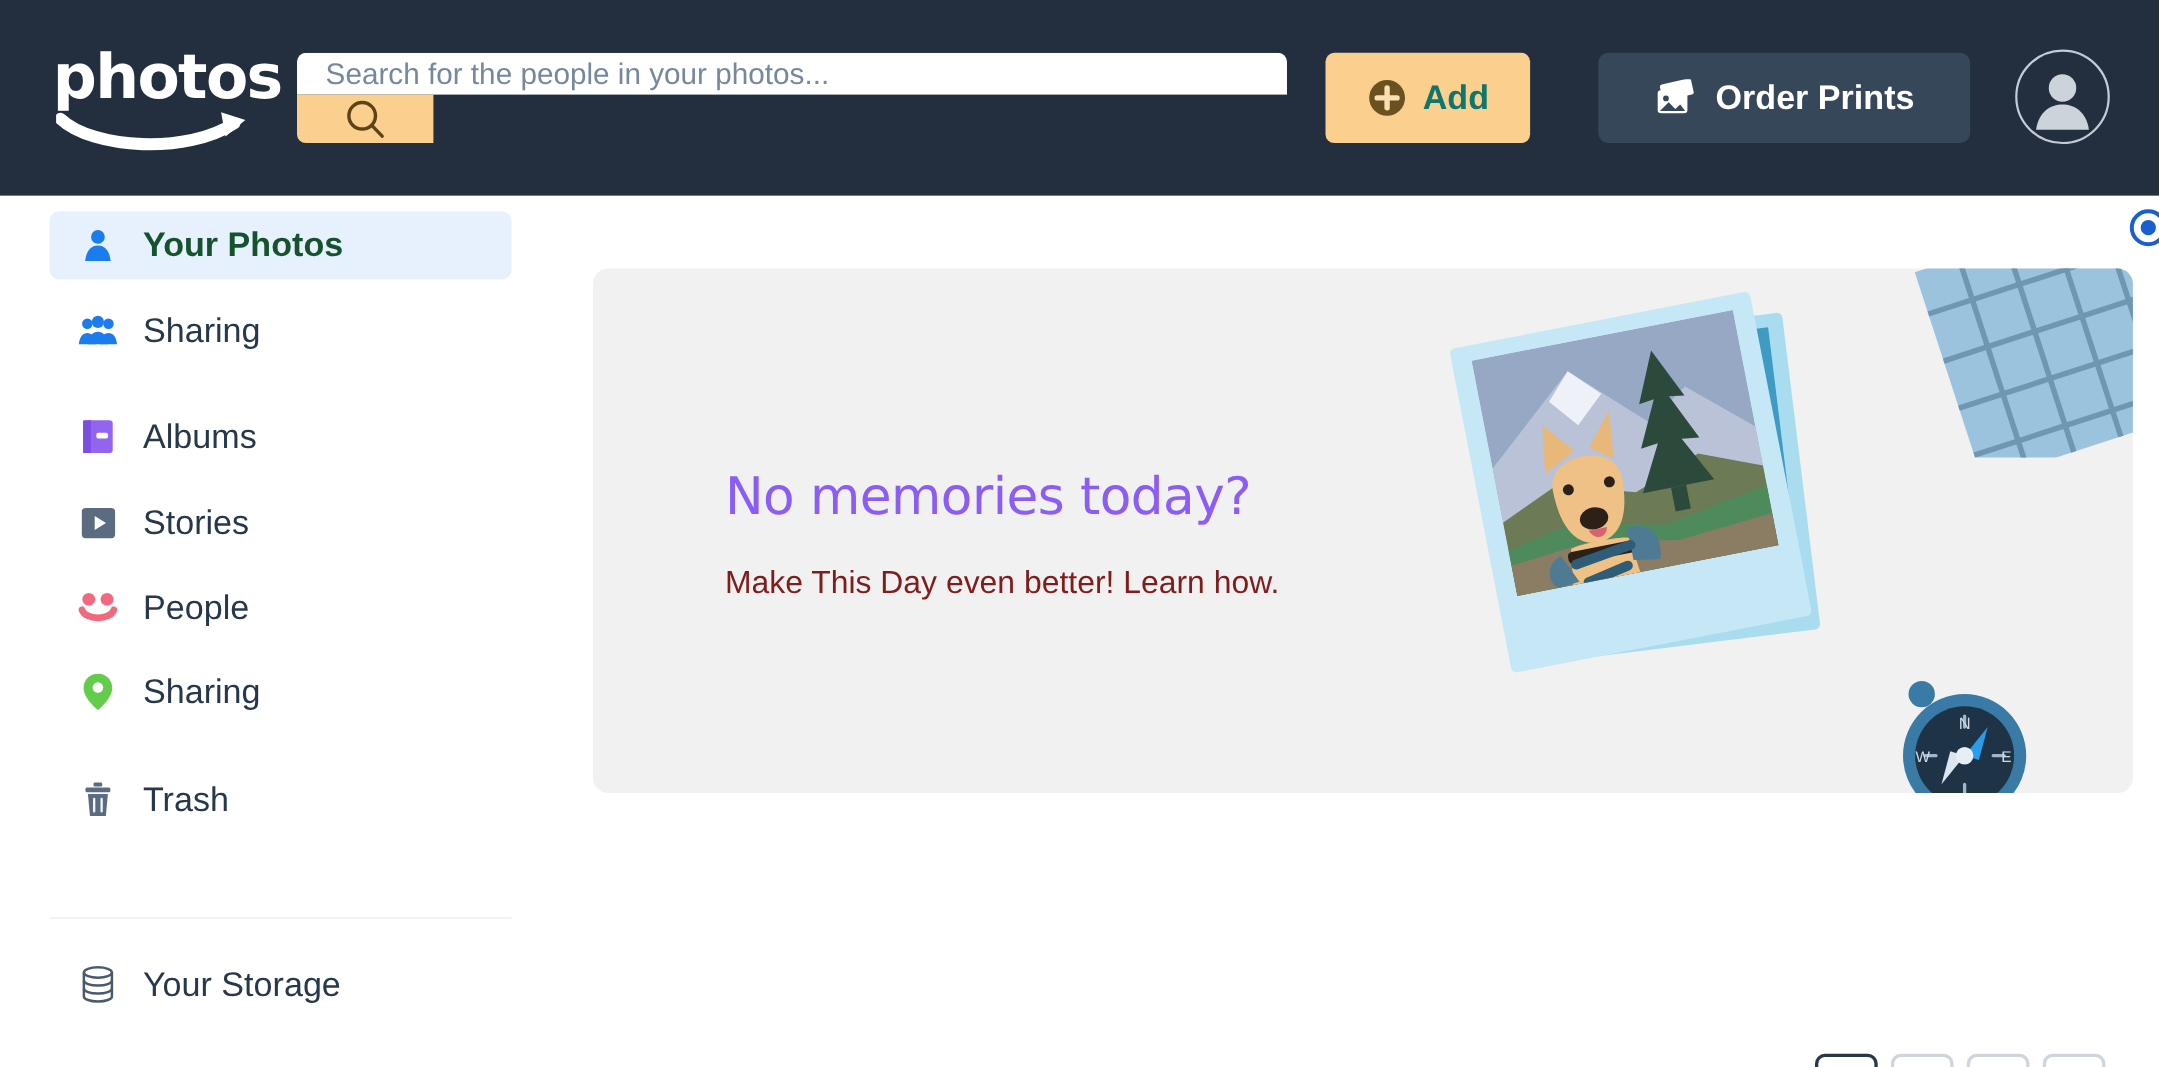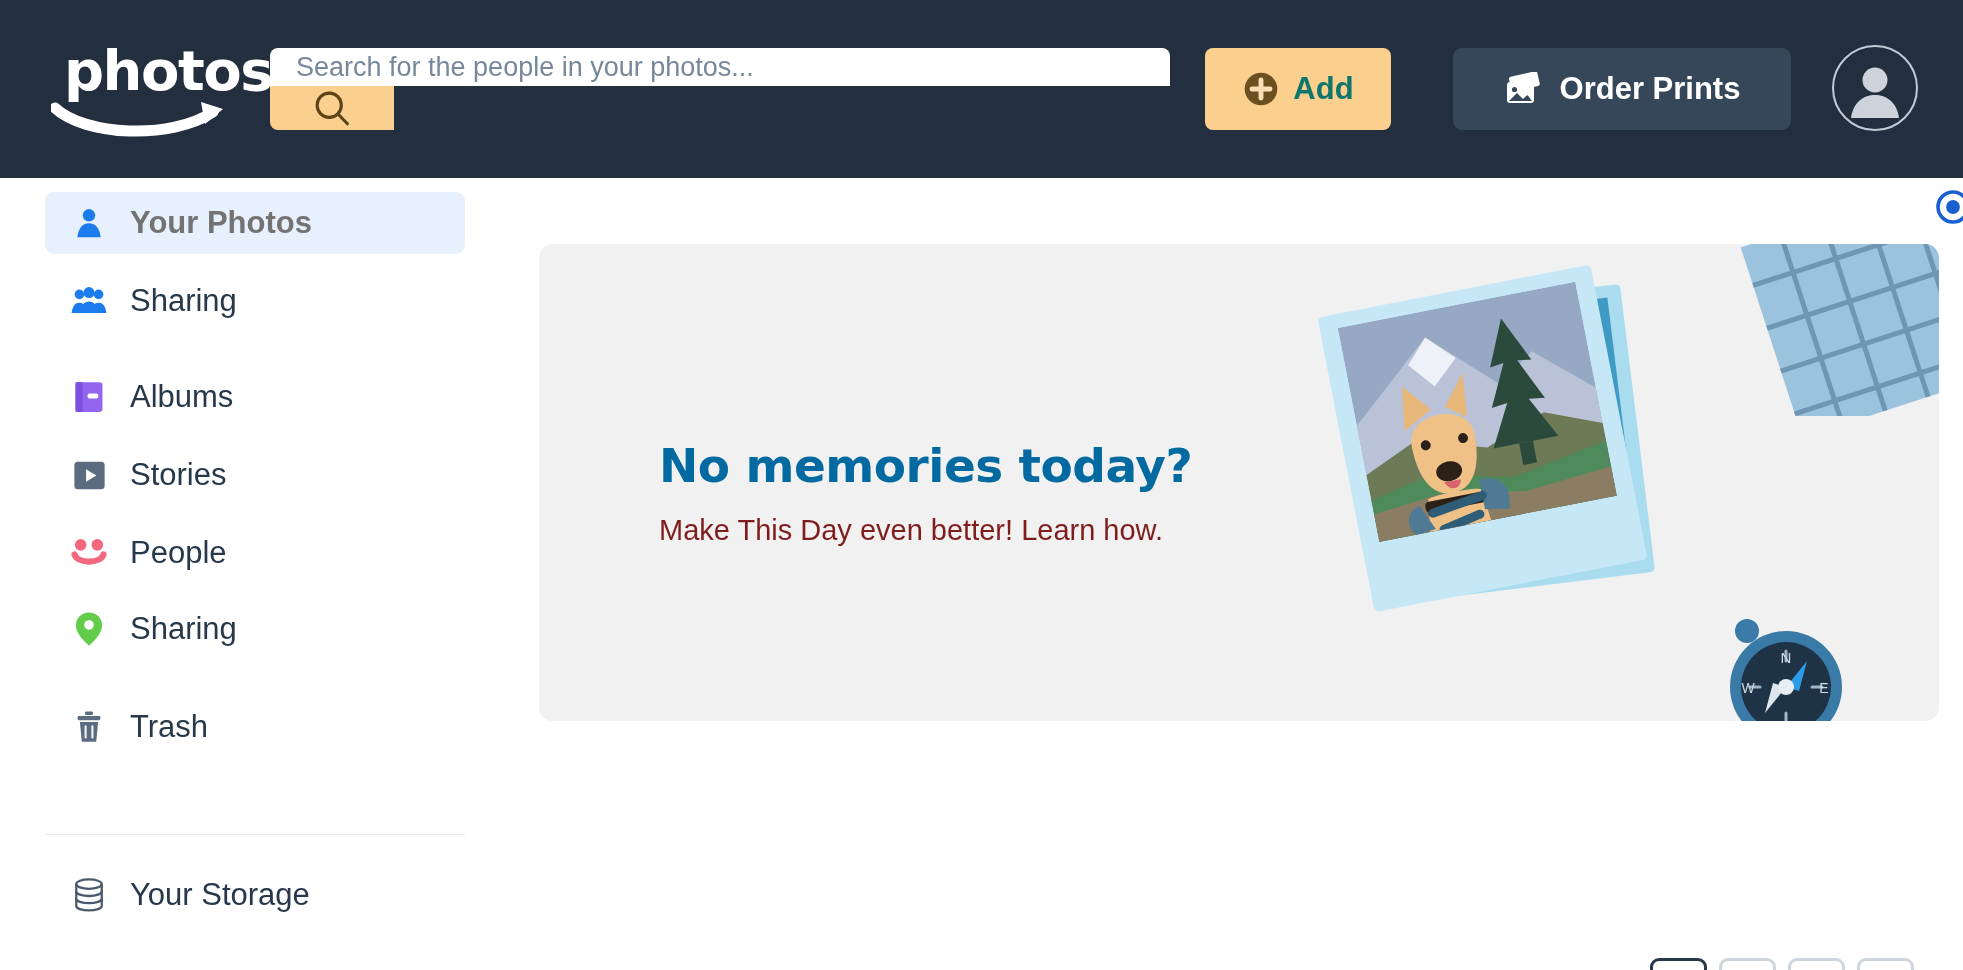--- a/index.html
+++ b/index.html
@@ -17,21 +17,20 @@
     background: #232f3e;
   }
   .logo {
     position: absolute; left: 48px; top: 42px;
     width: 190px; height: 92px;
   }
   .logo-word {
     font-size: 56px; font-weight: 700; color: #ffffff;
     letter-spacing: -1.5px; line-height: 58px;
     font-family: "DejaVu Sans", sans-serif;
-    margin-left: 16px;
   }
   .logo-smile { position: absolute; left: 3px; top: 58px; width: 184px; height: 38px; }
 
   .searchwrap {
     position: absolute; left: 270px; top: 48px;
     width: 900px; height: 82px;
     display: flex; border-radius: 8px; overflow: hidden; flex-direction: column;
   }
   .search-input {
     flex: 1 1 auto; height: 82px;
@@ -71,34 +70,34 @@
   
   .sidebar { position: absolute; left: 0; top: 178px; width: 520px; height: 792px; background: #fff; }
   .nav-item {
     position: absolute; left: 45px; width: 420px; height: 62px;
     display: flex; align-items: center; gap: 22px;
     padding-left: 25px; border-radius: 9px; cursor: pointer;
   }
   .nav-item.active { background: #e7f0fd; }
   .nav-ico { width: 38px; height: 38px; display: flex; align-items: center; justify-content: center; flex: 0 0 38px; }
   .nav-label { font-size: 31px; color: #27384b; white-space: nowrap; }
-  .nav-item.active .nav-label { font-weight: 700; color: #737373; }
+  .nav-item.active .nav-label { font-weight: 700; color: #14532d; }
   .nav-divider { position: absolute; left: 45px; top: 656px; width: 420px; height: 1px; background: #e8eaed; }
 
   
   .main { position: absolute; left: 520px; top: 178px; width: 1443px; height: 792px; background: #fff; }
 
   .banner {
     position: absolute; left: 19px; top: 66px;
     width: 1400px; height: 477px;
     background: #f1f1f1; border-radius: 14px; overflow: hidden;
   }
   .banner-title {
-    position: absolute; left: 120px; top: 194px;
-    font-size: 47px; font-weight: 700; color: #0369a1;
+    position: absolute; left: 120px; top: 180px;
+    font-size: 47px; font-weight: 400; color: #8b5cf6;
     font-family: "DejaVu Sans", sans-serif; letter-spacing: -0.5px;
   }
   .banner-sub {
     position: absolute; left: 120px; top: 270px;
     font-size: 29px; color: #7f1d1d;
   }
   .polaroid-art { position: absolute; left: 755px; top: -45px; width: 420px; height: 450px; }
   .contact-sheet { position: absolute; right: -30px; top: -18px; width: 230px; height: 190px; }
   .compass-art { position: absolute; right: 78px; bottom: -38px; width: 150px; height: 150px; }
   .help-dot {

